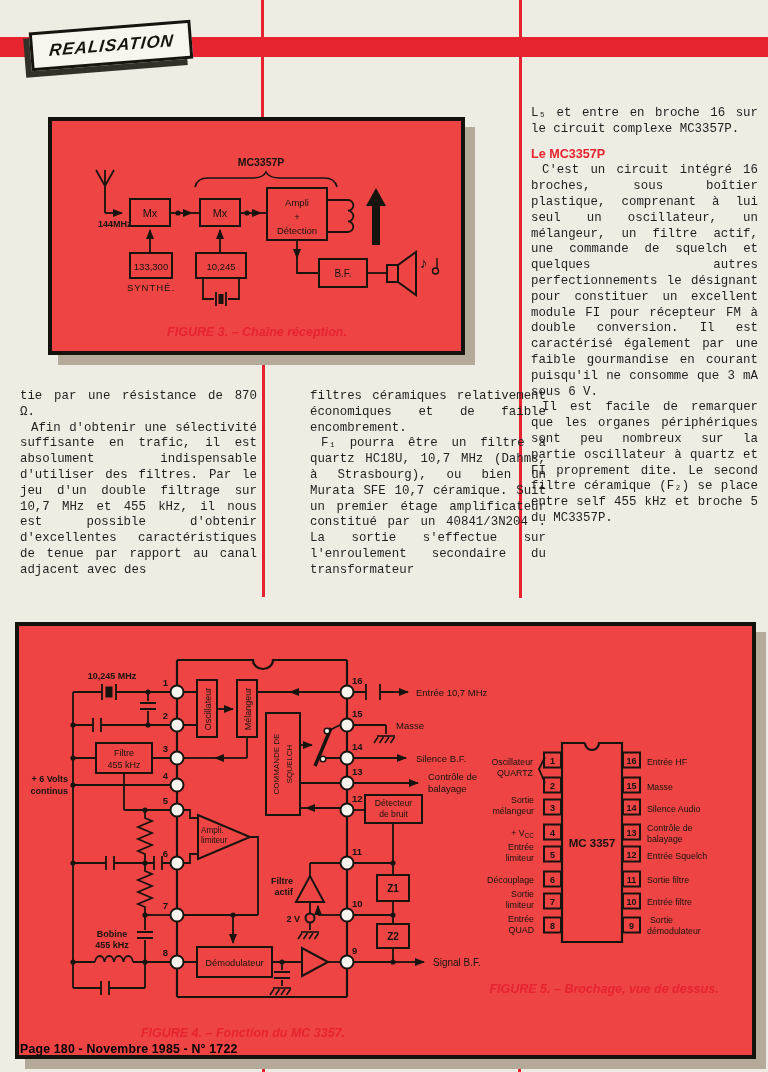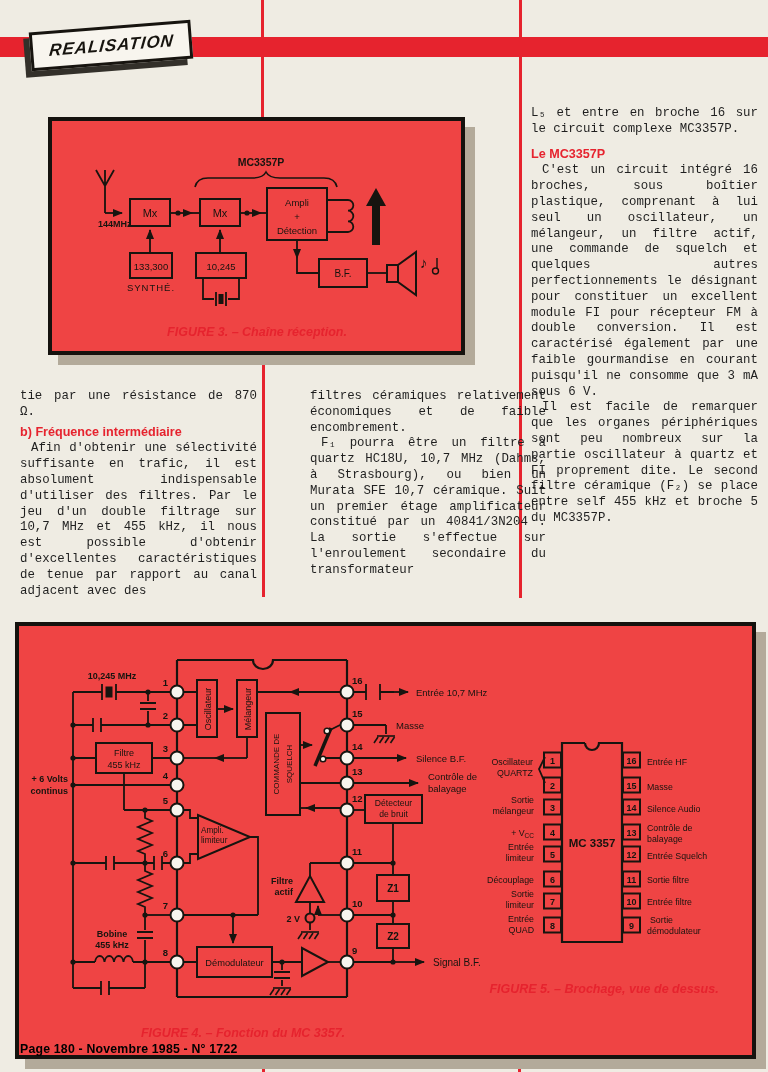--- a/index.html
+++ b/index.html
@@ -108,21 +108,20 @@
   <text x="420" y="268" font-size="15">♪</text>
   <line x1="437" y1="258" x2="437" y2="269" class="wire" style="stroke-width:1.4"></line>
   <circle cx="435.5" cy="271" r="3" class="wire" style="stroke-width:1.4"></circle>
 
   <text x="257" y="336" text-anchor="middle" class="caption">FIGURE 3. – Chaîne réception.</text>
 </svg>
 </div>
 
 <div class="col" style="left:20px;top:389px;width:237px;">
   <p>tie par une résistance de 870 Ω.</p>
-  <h3>b) Fréquence intermédiaire</h3>
   <p class="ind">Afin d'obtenir une sélectivité suffisante en trafic, il est absolument indispensable d'utiliser des filtres. Par le jeu d'un double filtrage sur 10,7 MHz et 455 kHz, il nous est possible d'obtenir d'excellentes caractéristiques de tenue par rapport au canal adjacent avec des</p>
 </div>
 
 <div class="col" style="left:272px;top:389px;width:236px;margin-left:38px;">
   <p>filtres céramiques relativement économiques et de faible encombrement.</p>
   <p class="ind">F₁ pourra être un filtre à quartz HC18U, 10,7 MHz (Dahms, à Strasbourg), ou bien un Murata SFE 10,7 céramique. Suit un premier étage amplificateur constitué par un 40841/3N204 . La sortie s'effectue sur l'enroulement secondaire du transformateur</p>
 </div>
 
 <div class="col" style="left:531px;top:106px;width:227px;">
   <p>L₅ et entre en broche 16 sur le circuit complexe MC3357P.</p>

